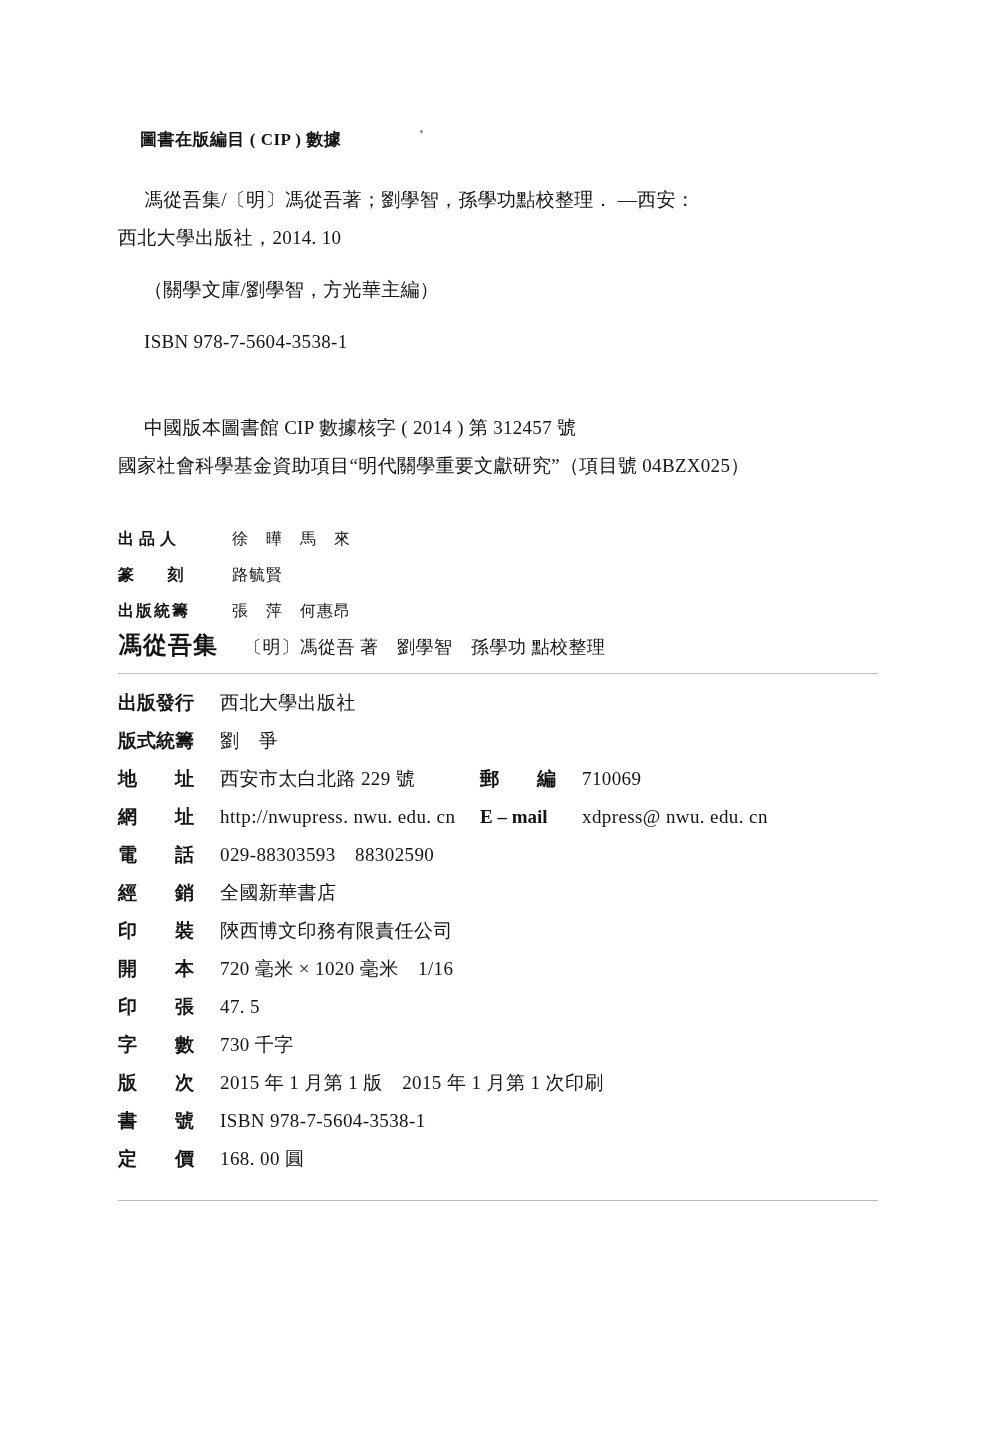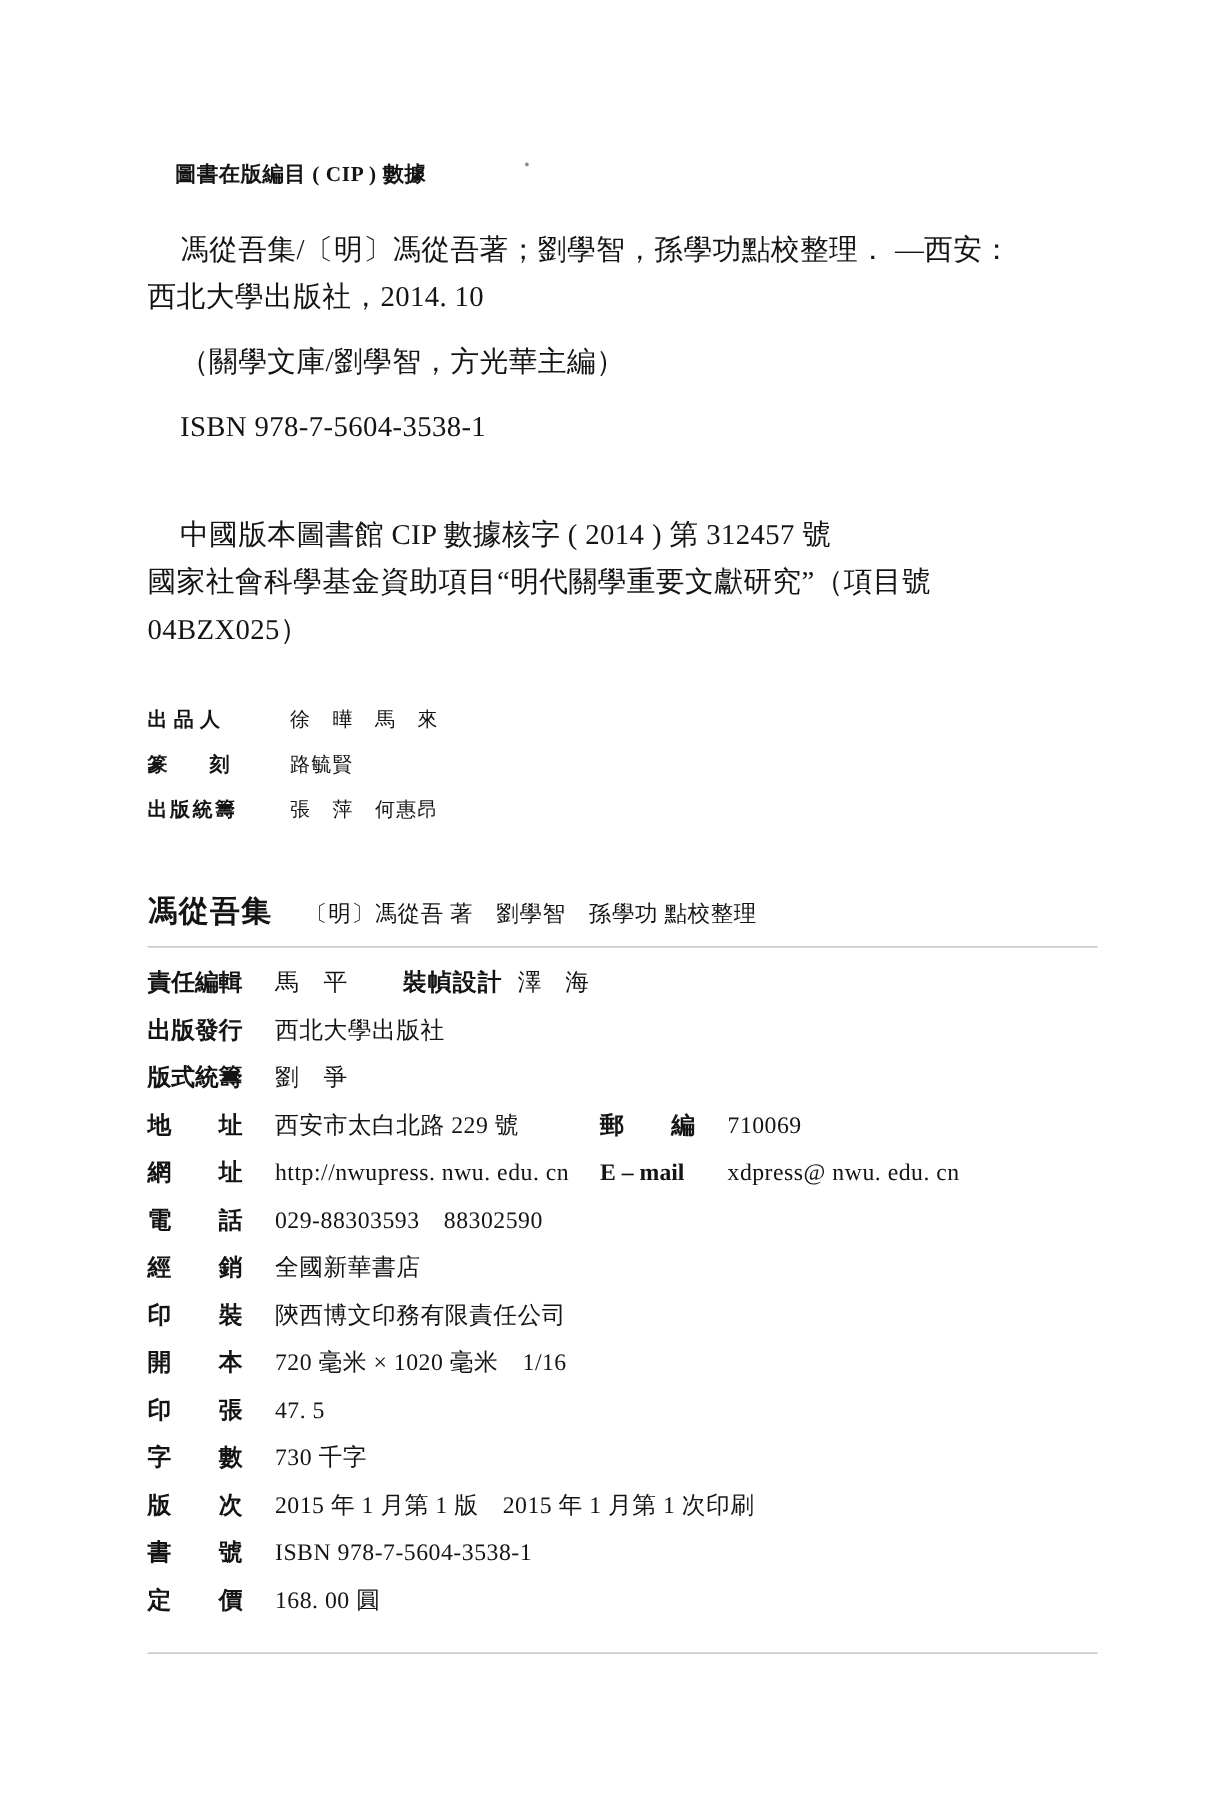--- a/index.html
+++ b/index.html
@@ -29,21 +29,21 @@
   }
 
   
   .cip-heading {
     font-weight: bold;
     font-size: 17px;
     letter-spacing: 0.5px;
     margin: 0 0 30px 22px;
   }
   .cip-para {
-    font-size: 23px;
+    font-size: 19px;
     line-height: 38px;
     margin: 0 0 14px 0;
     letter-spacing: 0.3px;
   }
   .cip-para .ind {
     display: block;
     text-indent: 26px;
   }
   .cip-para .noind {
     display: block;
@@ -71,21 +71,20 @@
     justify-content: space-between;
   }
   .credit-label.solid { display: block; letter-spacing: 2px; }
   .credit-value {
     margin-left: 6px;
     letter-spacing: 1px;
   }
 
   
   .title-line {
-    margin-top: 46px;
     display: flex;
     align-items: baseline;
   }
   .book-title {
     font-weight: bold;
     font-size: 24px;
     letter-spacing: 1px;
   }
   .book-byline {
     font-size: 18px;
@@ -195,26 +194,20 @@
 
     <div class="title-line">
       <span class="book-title">馮從吾集</span>
       <span class="book-byline">〔明〕馮從吾 著　劉學智　孫學功 點校整理</span>
     </div>
 
     <hr class="rule">
 
     <div class="colophon">
 
-      <div class="col-row">
-        <span class="col-label">責任編輯</span>
-        <span class="col-value">馬　平</span>
-        <span class="designer-label">裝幀設計</span>
-        <span class="col-value2">澤　海</span>
-      </div>
 
       <div class="col-row">
         <span class="col-label">出版發行</span>
         <span class="col-value">西北大學出版社</span>
       </div>
 
       <div class="col-row">
         <span class="col-label">版式統籌</span>
         <span class="col-value">劉　爭</span>
       </div>

